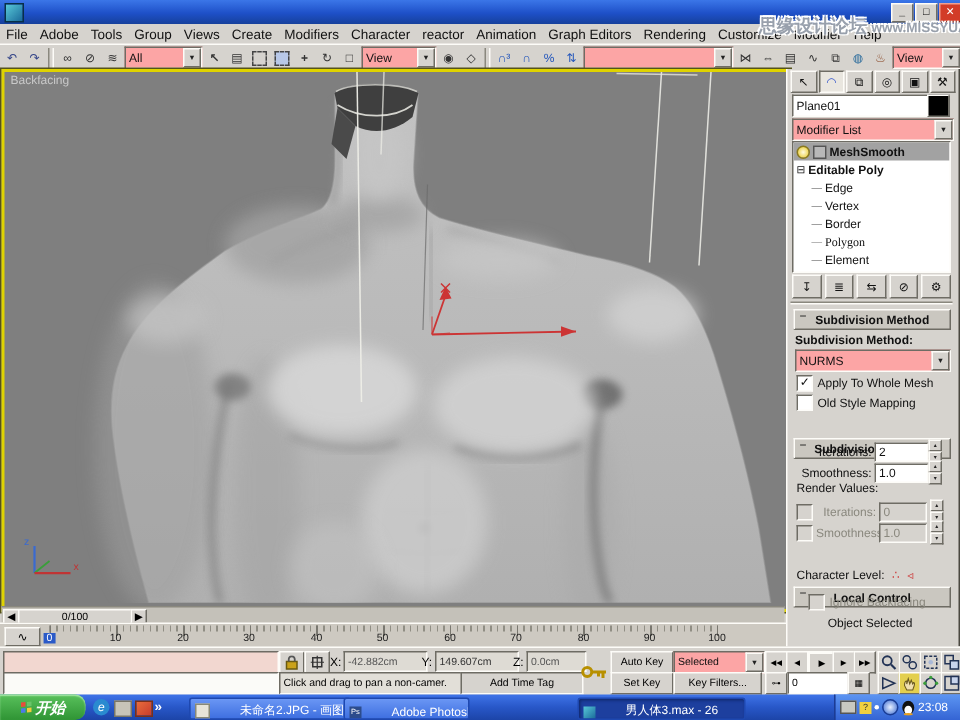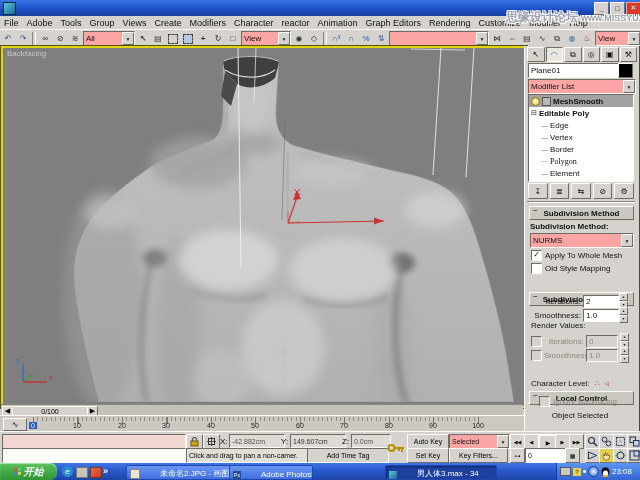--- a/index.html
+++ b/index.html
@@ -570,21 +570,21 @@
     <span class="tk" style="left:126px;width:100px;">
       <span class="tkic" style="background:#e8e4d8;border:1px solid #887;"></span>
       <span>未命名2.JPG - 画图</span>
     </span>
     <span class="tk" style="left:229px;width:76px;">
       <span class="tkic cx" style="background:#2c4c8c;font-size:5px;">Ps</span>
       <span>Adobe Photoshop</span>
     </span>
     <span class="tk active" style="left:385px;width:104px;">
       <span class="tkic" style="background:linear-gradient(135deg,#58c8d8,#1a6a9a);"></span>
-      <span>男人体3.max - 34</span>
+      <span>男人体3.max - 26</span>
     </span>
     <span class="tray">
       <span style="width:9px;height:7px;background:#c8c8c0;border:1px solid #555;"></span>
       <span class="cx" style="width:8px;height:8px;background:#f0d040;color:#333;font-size:6px;">?</span>
       <span style="width:3px;height:3px;background:#fff;border-radius:50%;"></span>
       <span style="width:9px;height:9px;background:radial-gradient(#e8f0ff,#3a6ad0);border-radius:50%;border:1px solid #1a3c94;"></span>
       <svg width="9" height="10">
           <ellipse cx="4.5" cy="4.8" rx="4" ry="4.6" fill="#111"></ellipse>
           <ellipse cx="4.5" cy="6.4" rx="2.6" ry="2.9" fill="#fff"></ellipse>
           <ellipse cx="4.5" cy="9.2" rx="3" ry="0.9" fill="#e8a020"></ellipse>

